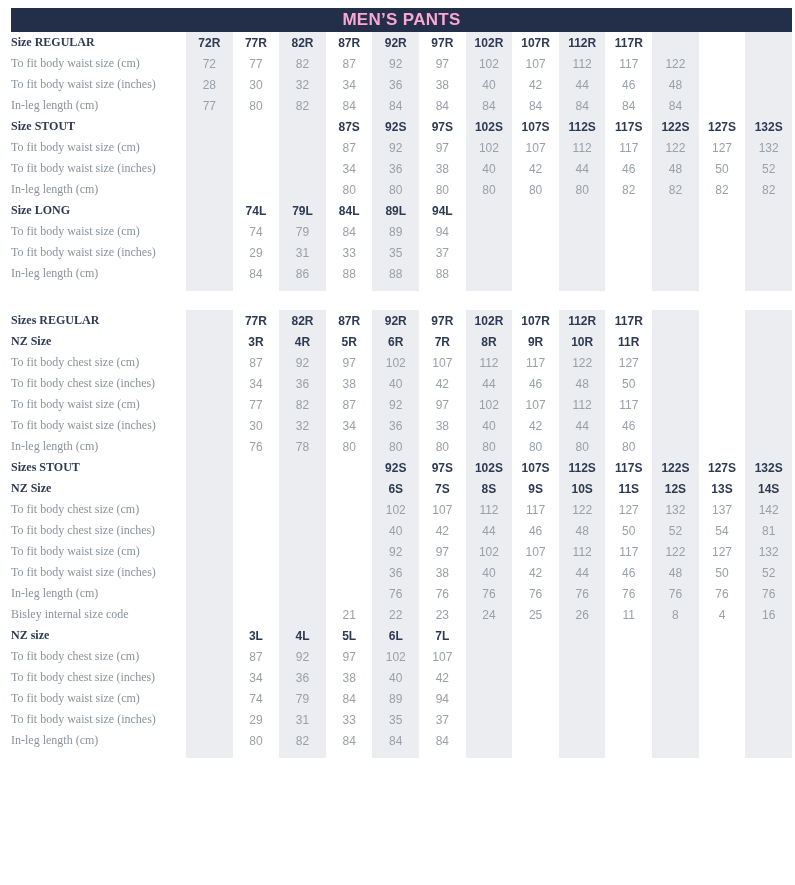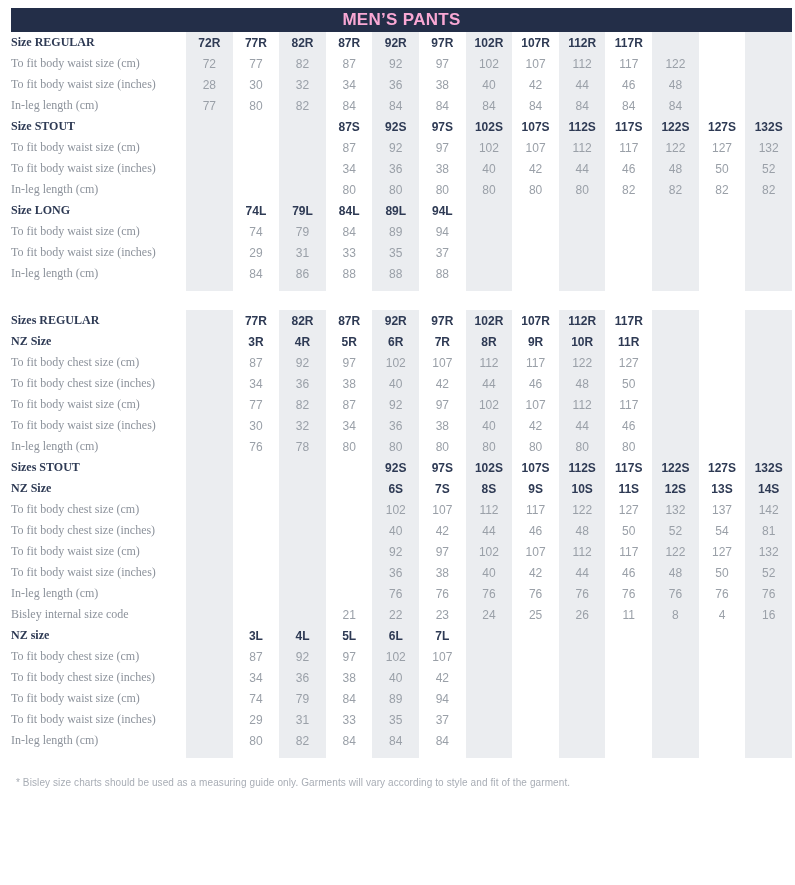--- a/index.html
+++ b/index.html
@@ -671,15 +671,14 @@
             <td class="val stripe"></td>
             <td class="val"></td>
             <td class="val stripe"></td>
             <td class="val"></td>
             <td class="val stripe"></td>
           </tr>
         </tbody>
     </table>
   </section>
 
-  <div class="footnote">* Bisley size charts should be used as a measuring guide only. Garments will vary according to style and fit of the garment.</div>
 
 </div>
 
 </body></html>

